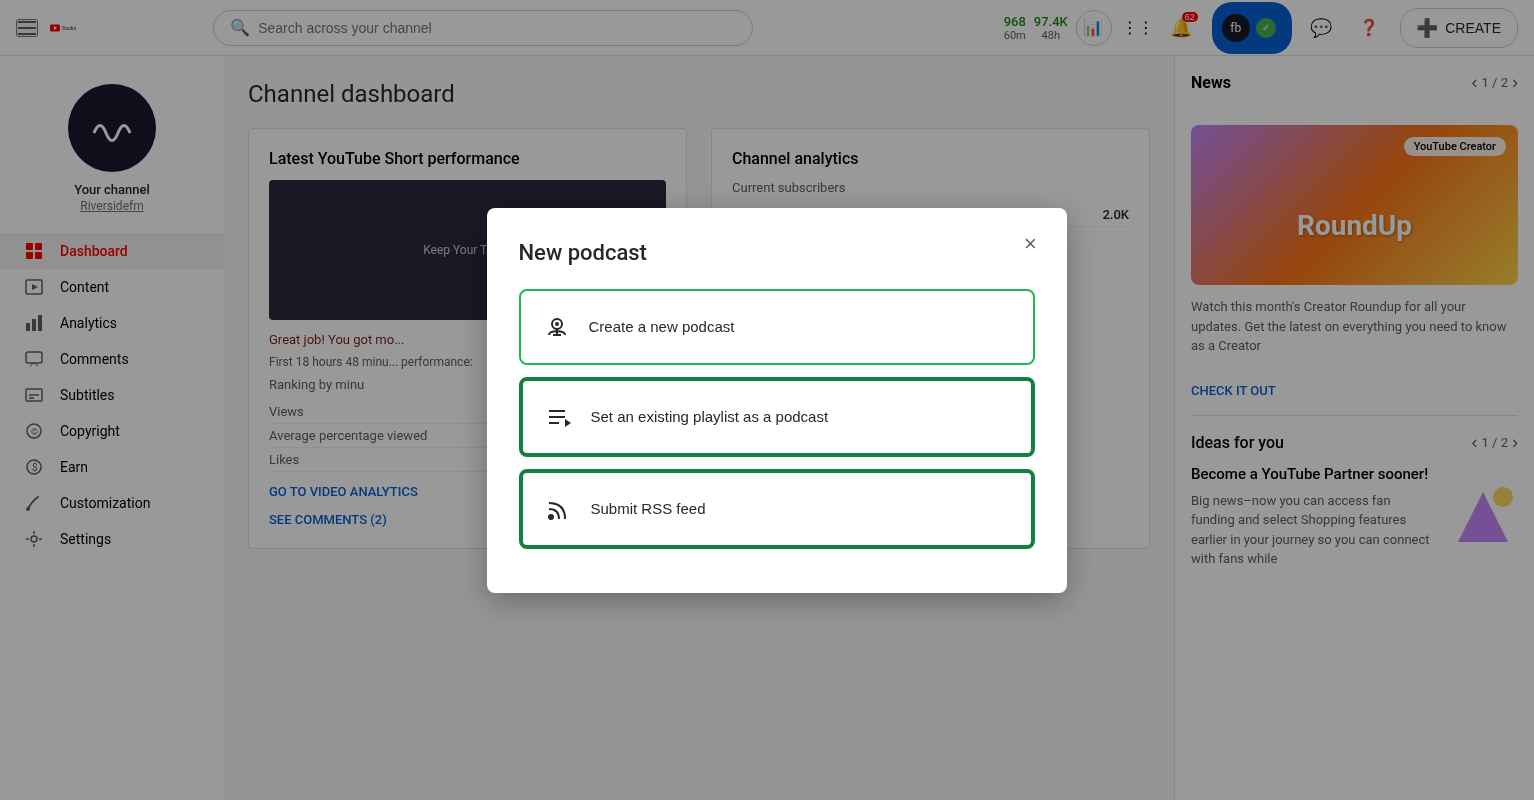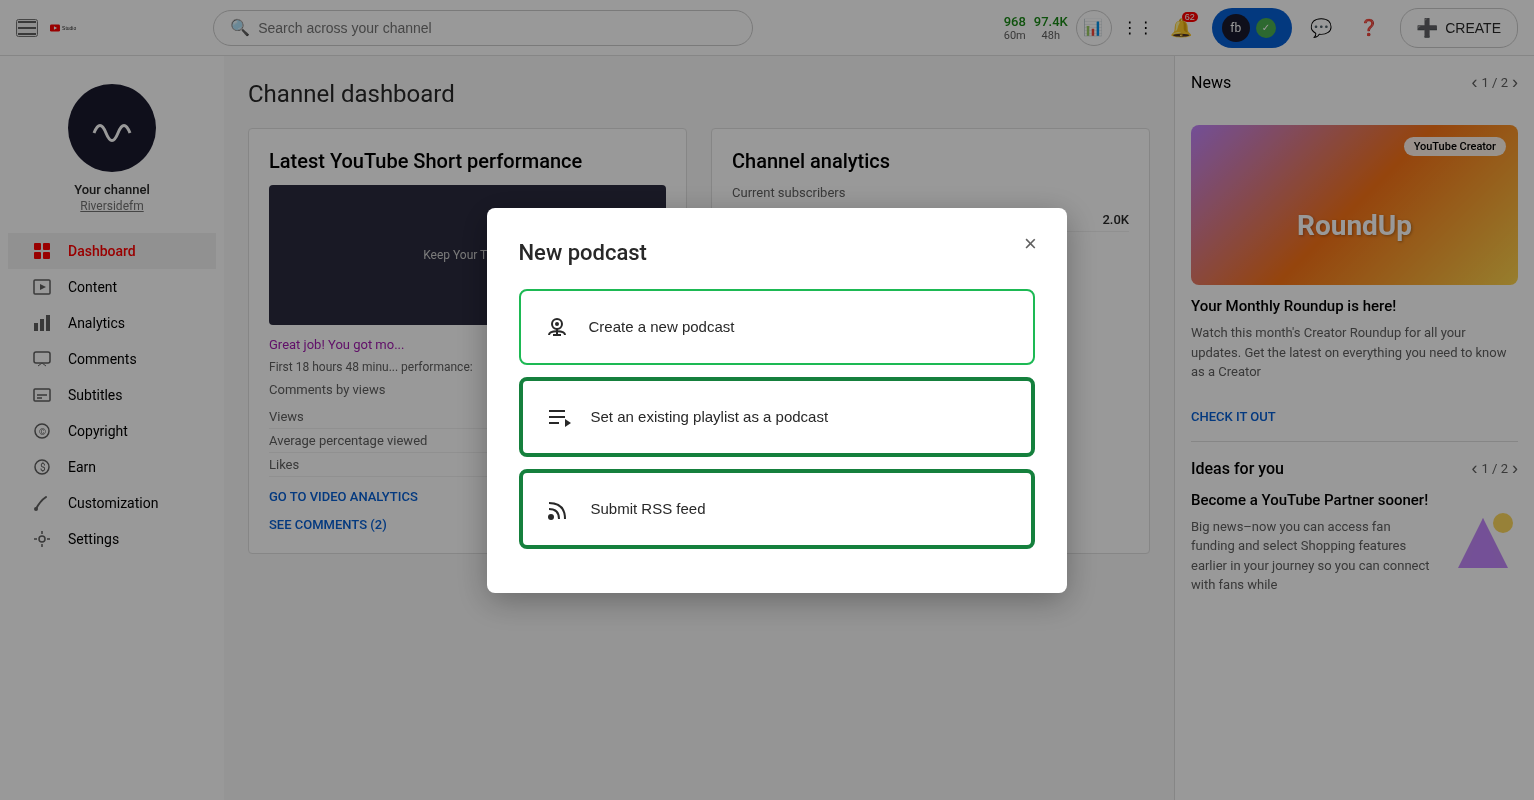--- a/index.html
+++ b/index.html
@@ -20,37 +20,37 @@
       border: 1px solid #ccc; border-radius: 20px;
       display: flex; align-items: center; padding: 0 16px; height: 36px; background: #fff;
     }
     .search-bar input { border: none; outline: none; flex: 1; font-size: 14px; color: #333; background: transparent; }
     .nav-stats { display: flex; align-items: center; gap: 8px; margin-left: auto; }
     .stat-box { display: flex; flex-direction: column; align-items: center; font-size: 11px; }
     .stat-num { font-size: 13px; font-weight: 500; }
     .stat-num.green { color: #1a8917; }
     .nav-icon-btn { width: 36px; height: 36px; border-radius: 50%; display: flex; align-items: center; justify-content: center; cursor: pointer; background: transparent; border: none; }
     .avatar-btn {
-      width: 80px; height: 40px; border-radius: 20px; background: #065fd4;
+      width: 80px; height: 52px; border-radius: 20px; background: #065fd4;
       display: flex; align-items: center; padding: 4px 10px; gap: 6px; cursor: pointer;
     }
     .avatar-circle { width: 28px; height: 28px; border-radius: 50%; background: #1a1a2e; display: flex; align-items: center; justify-content: center; color: #fff; font-size: 12px; }
     .create-btn {
       display: flex; align-items: center; gap: 6px; padding: 8px 16px;
       border: 1px solid #ccc; border-radius: 18px; cursor: pointer; background: #fff;
       font-size: 14px; font-weight: 500; color: #282828;
     }
     .create-btn .plus-icon { color: #065fd4; font-size: 18px; }
 
     
     .layout { display: flex; padding-top: 56px; height: 800px; }
 
     
     .sidebar {
-      width: 224px; background: #fff; padding: 8px 8px;
+      width: 224px; background: #fff; padding: 8px 0;
       border-right: none; overflow-y: auto; flex-shrink: 0;
     }
     .channel-info { display: flex; flex-direction: column; align-items: center; padding: 20px 16px; }
     .channel-avatar {
       width: 88px; height: 88px; border-radius: 50%; background: #1a1a2e;
       display: flex; align-items: center; justify-content: center; color: #fff; font-size: 28px; margin-bottom: 10px;
     }
     .channel-name { font-size: 13px; font-weight: 500; color: #282828; margin-bottom: 2px; }
     .channel-handle { font-size: 12px; color: #737373; text-decoration: underline; }
     .sidebar-nav { list-style: none; }
@@ -59,31 +59,31 @@
       cursor: pointer; font-size: 14px; color: #000000; border-radius: 0;
     }
     .sidebar-item.active { color: #ff0000; background: #f2f2f2; font-weight: 500; }
     .sidebar-item .icon { width: 20px; height: 20px; display: flex; align-items: center; justify-content: center; }
 
     
     .main { flex: 1; overflow-y: auto; padding: 24px; }
     .page-title { font-size: 24px; font-weight: 400; color: #282828; margin-bottom: 20px; }
     .dashboard-grid { display: grid; grid-template-columns: 1fr 1fr; gap: 24px; }
     .card { background: #fff; border: 1px solid #e0e0e0; border-radius: 4px; padding: 20px; }
-    .card-title { font-size: 20px; font-weight: 500; margin-bottom: 12px; }
+    .card-title { font-size: 16px; font-weight: 500; margin-bottom: 12px; }
     .video-thumb { width: 100%; height: 140px; background: #2a2a3e; border-radius: 4px; display: flex; align-items: center; justify-content: center; color: #ccc; font-size: 12px; margin-bottom: 12px; }
     .metric-row { display: flex; justify-content: space-between; font-size: 13px; color: #606060; padding: 4px 0; border-bottom: 1px solid #f0f0f0; }
     .metric-val { font-weight: 500; color: #282828; display: flex; align-items: center; gap: 4px; }
     .green-dot { color: #1a8917; }
     .link-btn { font-size: 13px; font-weight: 500; color: #065fd4; text-transform: uppercase; cursor: pointer; margin-top: 12px; display: inline-block; }
 
     
     .right-panel { width: 360px; background: #fff; border-left: 1px solid #e0e0e0; padding: 16px; overflow-y: auto; flex-shrink: 0; }
     .news-header { display: flex; align-items: center; justify-content: space-between; margin-bottom: 12px; }
-    .news-title { font-size: 16px; font-weight: 400; }
+    .news-title { font-size: 16px; font-weight: 700; }
     .nav-arrows { display: flex; align-items: center; gap: 4px; }
     .arrow-btn { cursor: pointer; background: none; border: none; font-size: 18px; color: #606060; }
     .page-indicator { font-size: 13px; color: #606060; }
     .news-image {
       width: 100%; height: 160px; border-radius: 8px; margin-bottom: 12px;
       background: linear-gradient(135deg, #c084fc 0%, #f97316 50%, #fcd34d 100%);
       display: flex; align-items: center; justify-content: center; overflow: hidden; position: relative; margin-top: 32px;
     }
     .news-image-text { font-size: 28px; font-weight: 700; color: #fff; text-shadow: 1px 1px 3px rgba(0,0,0,0.3); text-align: center; }
     .news-content-title { font-size: 15px; font-weight: 500; margin-bottom: 8px; }
@@ -281,23 +281,23 @@
 
   <main class="main">
     <h1 class="page-title">Channel dashboard</h1>
     <div class="dashboard-grid">
 
       <div class="card">
         <div class="card-title">Latest YouTube Short performance</div>
         <div class="video-thumb">
           <span>Keep Your Tele...</span>
         </div>
-        <p style="font-size:13px;color:#a21caf;margin-bottom:8px;">Great job! You got mo...</p>
+        <p style="font-size:13px;color:#7f1d1d;margin-bottom:8px;">Great job! You got mo...</p>
         <p style="font-size:12px;color:#606060;margin-bottom:8px;">First 18 hours 48 minu... performance:</p>
-        <p style="font-size:13px;color:#606060;margin-bottom:8px;">Comments by views</p>
+        <p style="font-size:13px;color:#606060;margin-bottom:8px;">Ranking by minu</p>
         <div>
           <div class="metric-row">
             <span>Views</span>
             <span class="metric-val">
               <span>2.6K</span>
               <span class="green-dot">▲</span>
             </span>
           </div>
           <div class="metric-row">
             <span>Average percentage viewed</span>
@@ -342,21 +342,20 @@
         <span class="page-indicator">1 / 2</span>
         <button class="arrow-btn">›</button>
       </div>
     </div>
     <div class="news-image">
       <div>
         <div style="font-size:11px;background:rgba(255,255,255,0.9);border-radius:12px;padding:3px 10px;position:absolute;top:12px;right:12px;font-weight:500;">YouTube Creator</div>
         <div class="news-image-text" style="margin-top:40px;">RoundUp</div>
       </div>
     </div>
-    <h3 class="news-content-title">Your Monthly Roundup is here!</h3>
     <p class="news-content-text">Watch this month's Creator Roundup for all your updates. Get the latest on everything you need to know as a Creator</p>
     <a class="check-out-link">CHECK IT OUT</a>
     <div class="divider"></div>
     <div class="ideas-header">
       <h2 class="ideas-title">Ideas for you</h2>
       <div class="nav-arrows">
         <button class="arrow-btn">‹</button>
         <span class="page-indicator">1 / 2</span>
         <button class="arrow-btn">›</button>
       </div>

